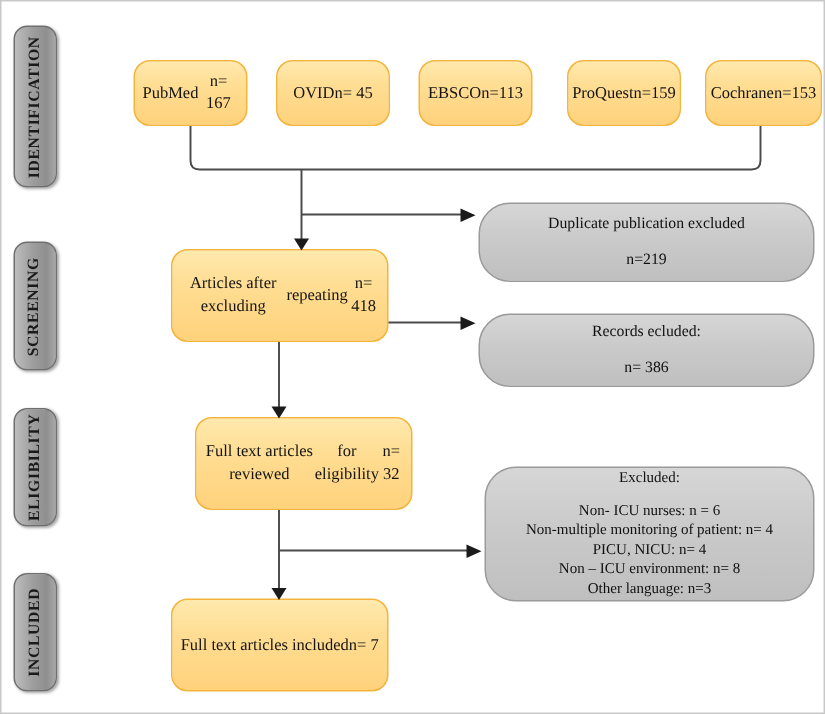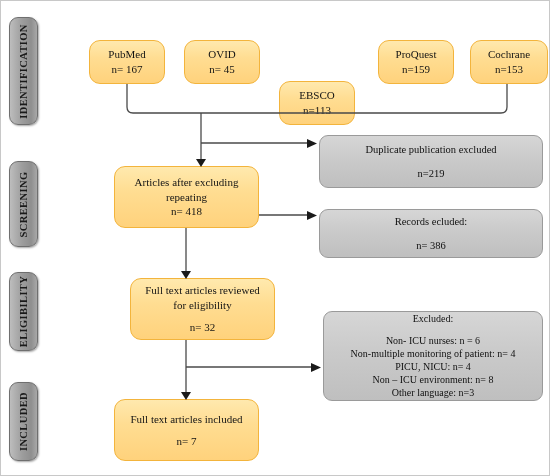--- a/index.html
+++ b/index.html
@@ -43,37 +43,37 @@
   }
 
   
   .ybox {
     position: absolute;
     box-sizing: border-box;
     border-radius: 11px;
     background: linear-gradient(to bottom, #ffe9ae 0%, #ffdd92 40%, #ffd27c 100%);
     border: 1.4px solid #f3b43c;
     display: flex;
-    flex-direction: column;
+    flex-direction: row;
     align-items: center;
     justify-content: center;
     text-align: center;
     color: #141414;
     font-size: 11px;
     line-height: 1.35;
     padding: 3px 5px;
   }
   .ybox .ln { display: block; }
   .ybox .gap { height: 7px; }
 
   
   .gbox {
     position: absolute;
     box-sizing: border-box;
-    border-radius: 9px;
+    border-radius: 21px;
     background: linear-gradient(to bottom, #d6d6d6 0%, #cacaca 45%, #bfbfbf 100%);
     border: 1px solid #9a9a9a;
     display: flex;
     flex-direction: column;
     align-items: center;
     justify-content: center;
     text-align: center;
     color: #101010;
     font-size: 10.5px;
     line-height: 1.45;
@@ -117,21 +117,21 @@
   <div class="ybox" style="left:88px; top:39px; width:76px; height:44px;">
     <span class="ln">PubMed</span>
     <span class="ln">n= 167</span>
   </div>
 
   <div class="ybox" style="left:183px; top:39px; width:76px; height:44px;">
     <span class="ln">OVID</span>
     <span class="ln">n= 45</span>
   </div>
 
-  <div class="ybox" style="left:278px; top:39px; width:76px; height:44px;margin-top:41px;">
+  <div class="ybox" style="left:278px; top:39px; width:76px; height:44px;">
     <span class="ln">EBSCO</span>
     <span class="ln">n=113</span>
   </div>
 
   <div class="ybox" style="left:377px; top:39px; width:76px; height:44px;">
     <span class="ln">ProQuest</span>
     <span class="ln">n=159</span>
   </div>
 
   <div class="ybox" style="left:469px; top:39px; width:78px; height:44px;">

